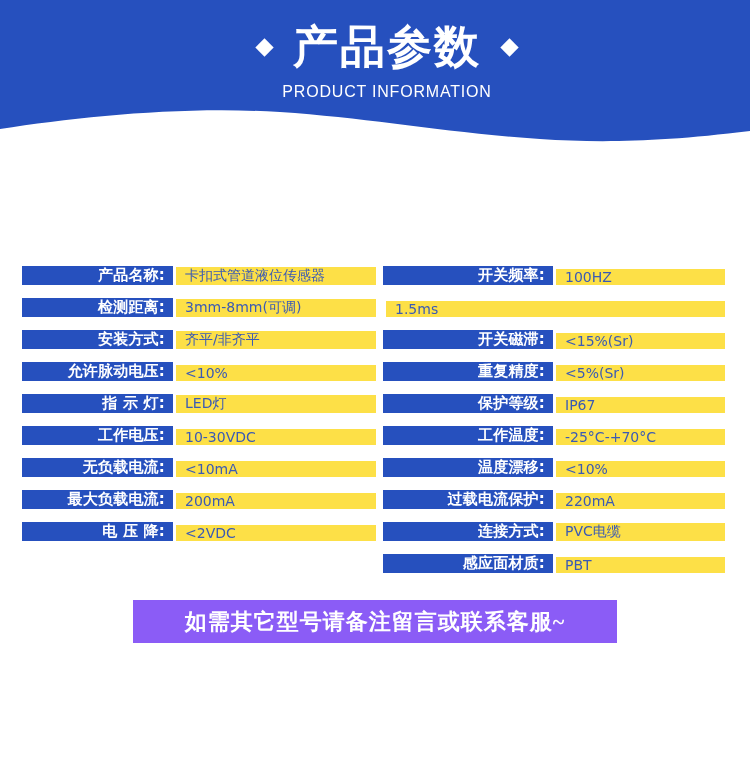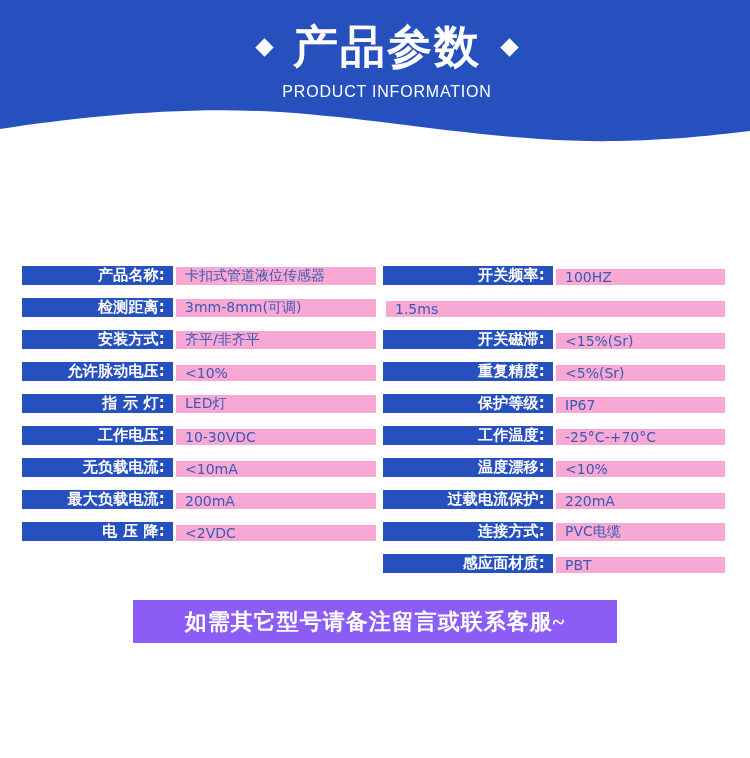--- a/index.html
+++ b/index.html
@@ -114,21 +114,21 @@
     padding-right: 8px;
     box-sizing: border-box;
     font-family: "DejaVu Sans", "Liberation Sans", sans-serif;
     white-space: nowrap;
     letter-spacing: 0.2px;
   }
   .spec-col.left .spec-label { width: 151px; }
   .spec-col.right .spec-label { width: 170px; }
 
   .spec-value {
-    background: #f9a8d4;
+    background: #fde047;
     color: #3a5ab5;
     font-size: 14px;
     display: flex;
     align-items: center;
     padding-left: 9px;
     box-sizing: border-box;
     font-family: "DejaVu Sans", "Liberation Sans", sans-serif;
     white-space: nowrap;
     flex: 1 1 auto;
     margin-left: 3px;

